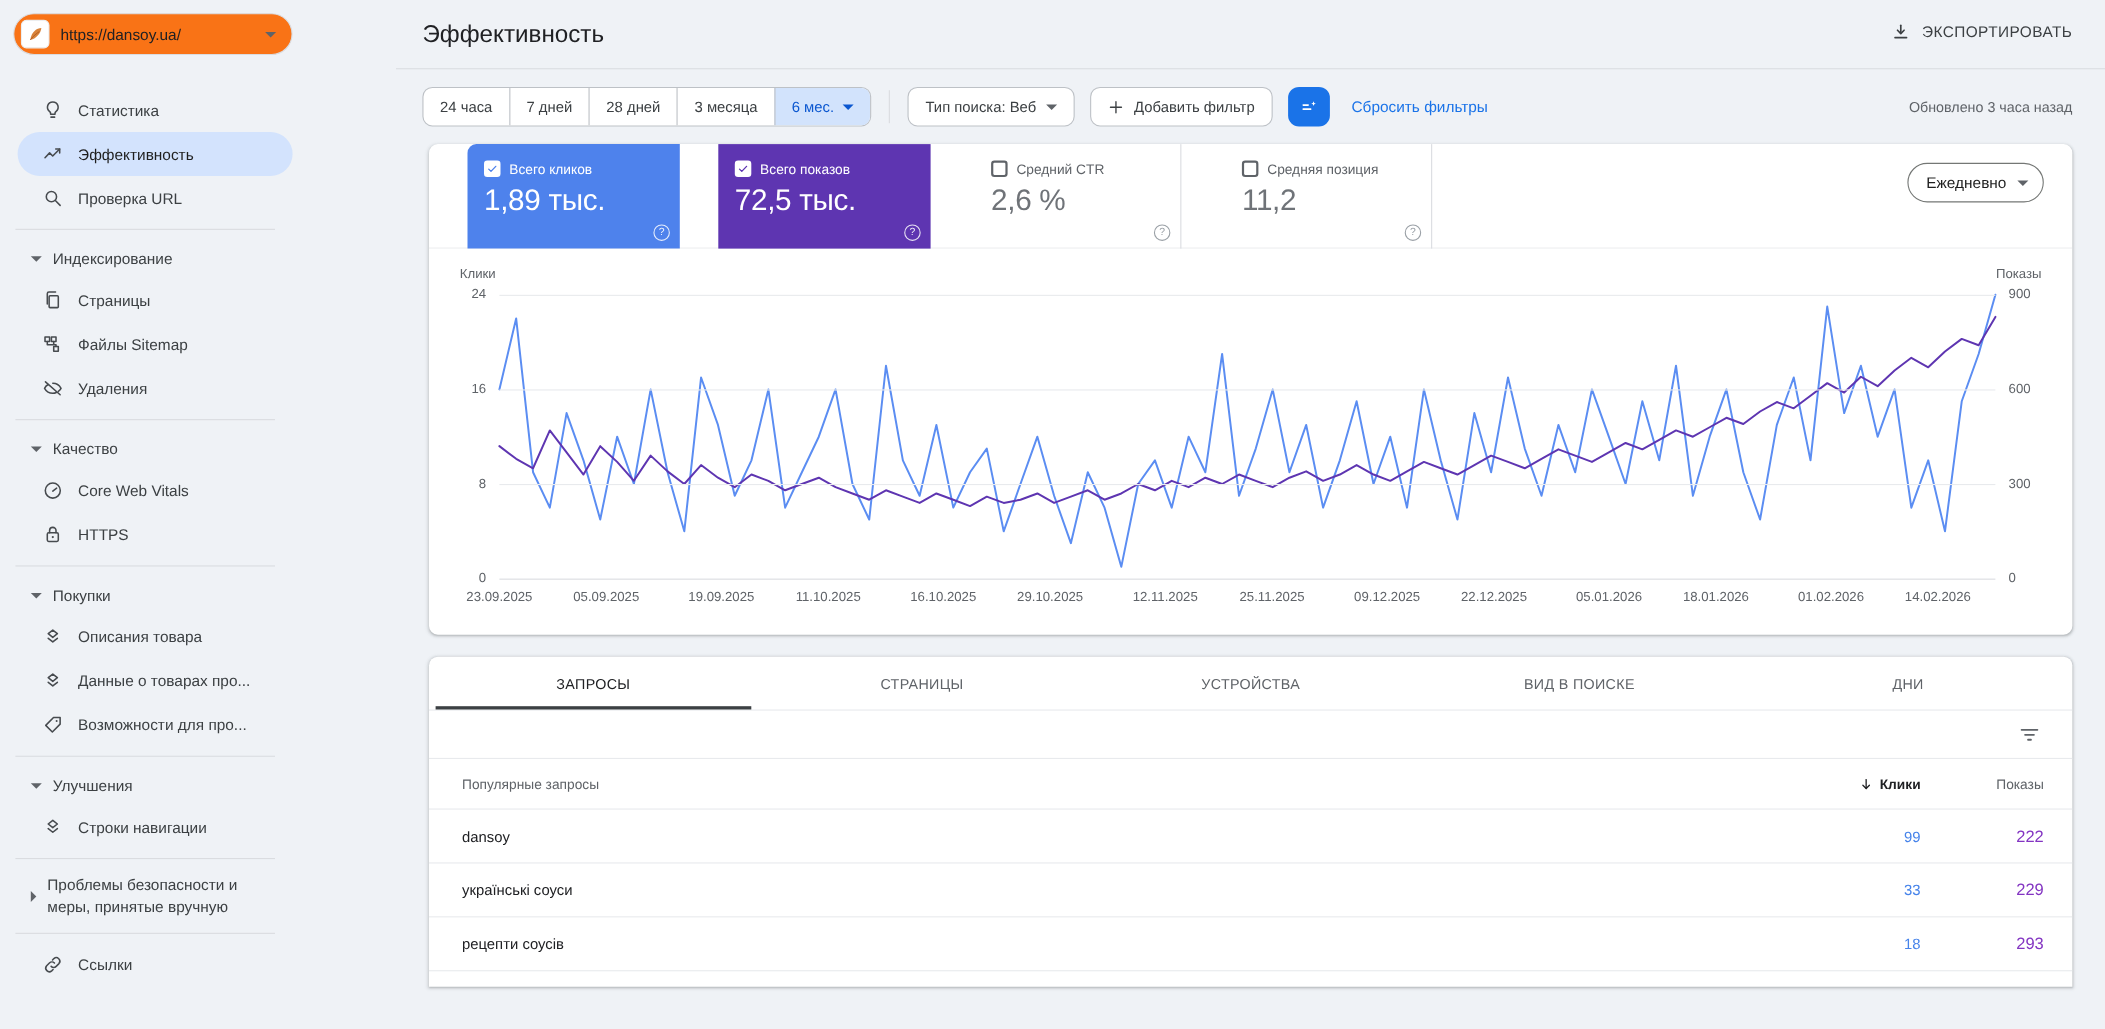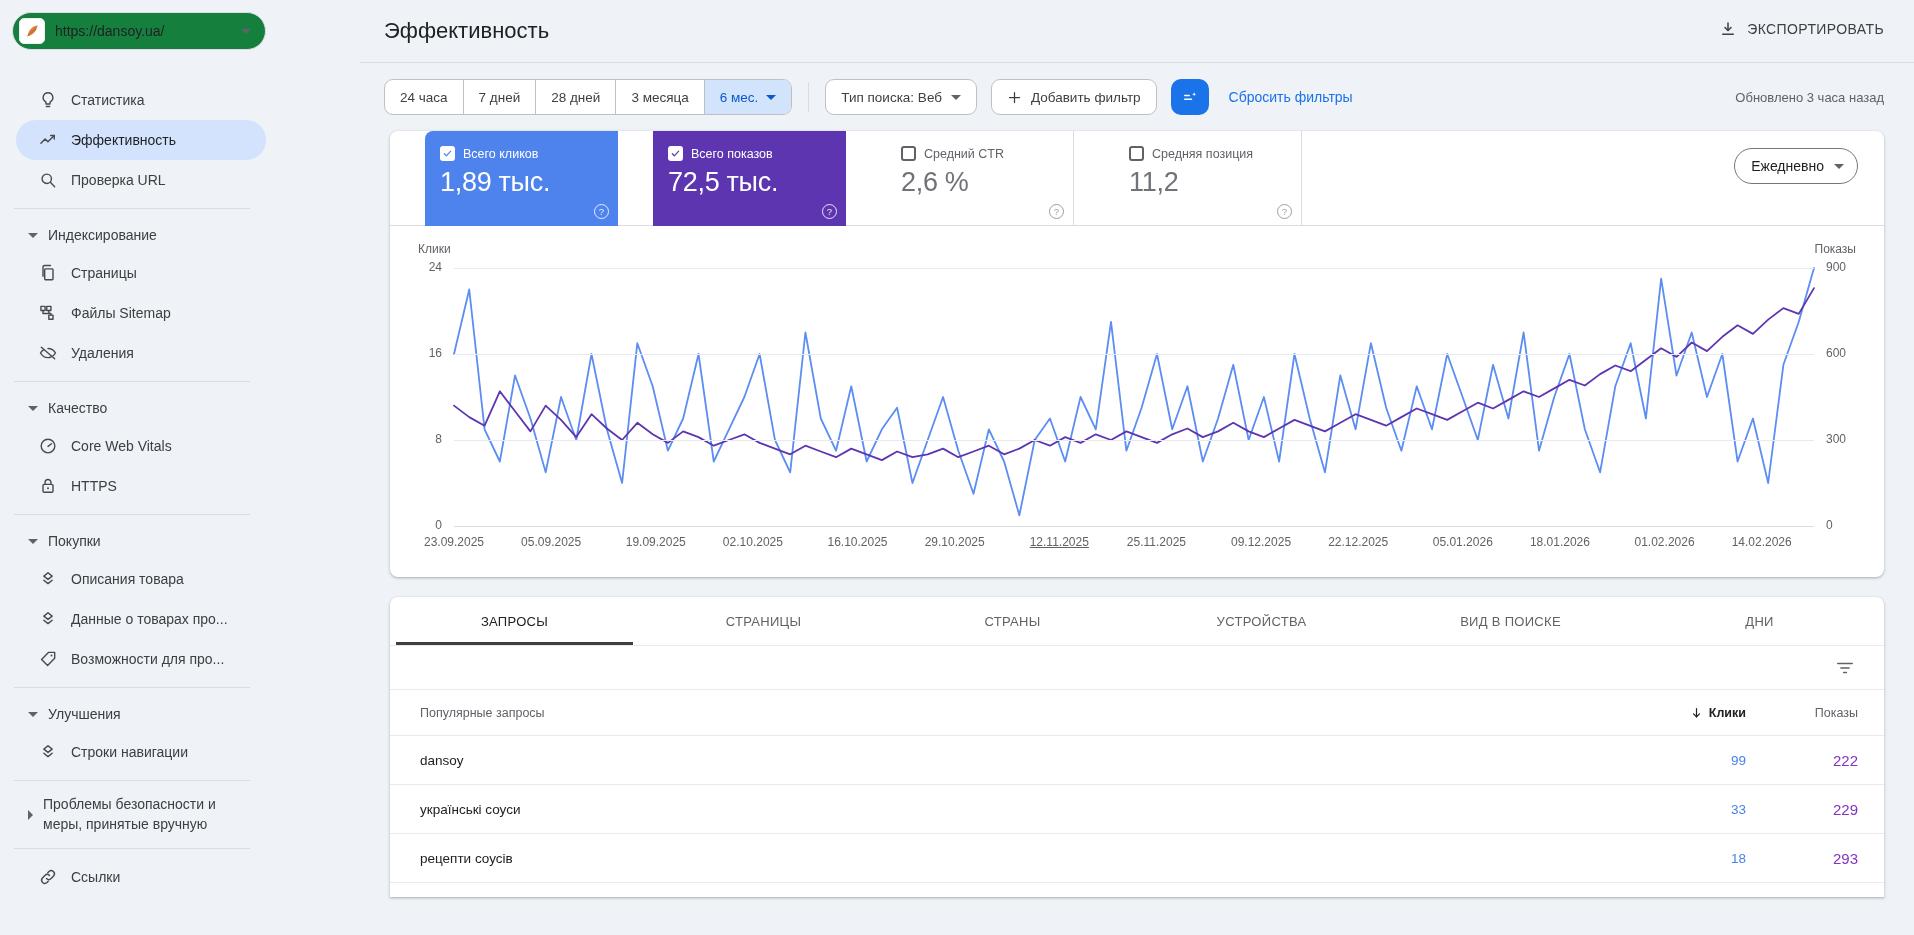--- a/index.html
+++ b/index.html
@@ -2,21 +2,21 @@
 <html><head>
 <meta charset="utf-8">
 <style>
   * { box-sizing: border-box; margin: 0; padding: 0; }
   html,body { width:1914px; height:935px; overflow:hidden;
     font-family:"Liberation Sans", sans-serif; background:#eff2f6; color:#202124; }
 
   
   .sidebar { position:absolute; left:0; top:0; bottom:0; width:280px; padding-top:12px; }
   .prop-pill { margin:0 14px 30px 12px; height:38px; border:1px solid #dadce0; border-radius:20px;
-    background:#15803d; display:flex; align-items:center; padding:0 14px 0 6px; cursor:pointer; }
+    background:#f97316; display:flex; align-items:center; padding:0 14px 0 6px; cursor:pointer; }
   .prop-logo { width:26px; height:26px; background:#fff; border:1px solid #eceef0; border-radius:5px;
     display:flex; align-items:center; justify-content:center; }
   .prop-url { margin-left:10px; font-size:14px; color:#202124; flex:1; }
   .caret-down { width:0; height:0; border-left:5px solid transparent; border-right:5px solid transparent;
     border-top:5px solid #5f6368; }
   .caret-right { width:0; height:0; border-top:5px solid transparent; border-bottom:5px solid transparent;
     border-left:5px solid #5f6368; }
   .nav-item { height:40px; display:flex; align-items:center; padding-left:38px; cursor:pointer; }
   .nav-item .ic { width:20px; height:20px; flex:0 0 20px; display:flex; }
   .nav-item .lbl { margin-left:13px; font-size:14px; color:#3c4043; white-space:nowrap; }
@@ -398,40 +398,39 @@
         <span class="ytick left" style="top: 66.6667%;">8</span>
         <span class="ytick right" style="top: 66.6667%;">300</span>
         <div class="gridline zero" style="top: 100%;"></div>
         <span class="ytick left" style="top: 100%;">0</span>
         <span class="ytick right" style="top: 100%;">0</span>
       </div>
     <div class="dates-row" id="dates">
         <span style="left: 0%;">23.09.2025</span>
         <span style="left: 7.14286%;">05.09.2025</span>
         <span style="left: 14.8352%;">19.09.2025</span>
-        <span style="left: 21.978%;">02.10.2025</span>
+        <span style="left: 21.978%;">11.10.2025</span>
         <span style="left: 29.6703%;">16.10.2025</span>
         <span style="left: 36.8132%;">29.10.2025</span>
-        <span style="left: 44.5055%; text-decoration: underline;">12.11.2025</span>
+        <span style="left: 44.5055%;">12.11.2025</span>
         <span style="left: 51.6484%;">25.11.2025</span>
         <span style="left: 59.3407%;">09.12.2025</span>
         <span style="left: 66.4835%;">22.12.2025</span>
         <span style="left: 74.1758%;">05.01.2026</span>
         <span style="left: 81.3187%;">18.01.2026</span>
         <span style="left: 89.011%;">01.02.2026</span>
         <span style="left: 96.1538%;">14.02.2026</span>
       </div>
     <div class="chart-bottom-pad"></div>
   </div>
 
   <div class="card table-card">
     <div class="tabs">
       <div class="tab active">ЗАПРОСЫ</div>
       <div class="tab">СТРАНИЦЫ</div>
-      <div class="tab">СТРАНЫ</div>
       <div class="tab">УСТРОЙСТВА</div>
       <div class="tab">ВИД В ПОИСКЕ</div>
       <div class="tab">ДНИ</div>
     </div>
     <div class="table-toolbar">
       <svg class="funnel" width="18" height="16" viewBox="0 0 20 16" stroke="#5f6368" stroke-width="1.8" stroke-linecap="round">
           <path d="M2 3h16M5.5 8h9M8.5 13h3"></path>
         </svg>
     </div>
     <div class="trow head">

